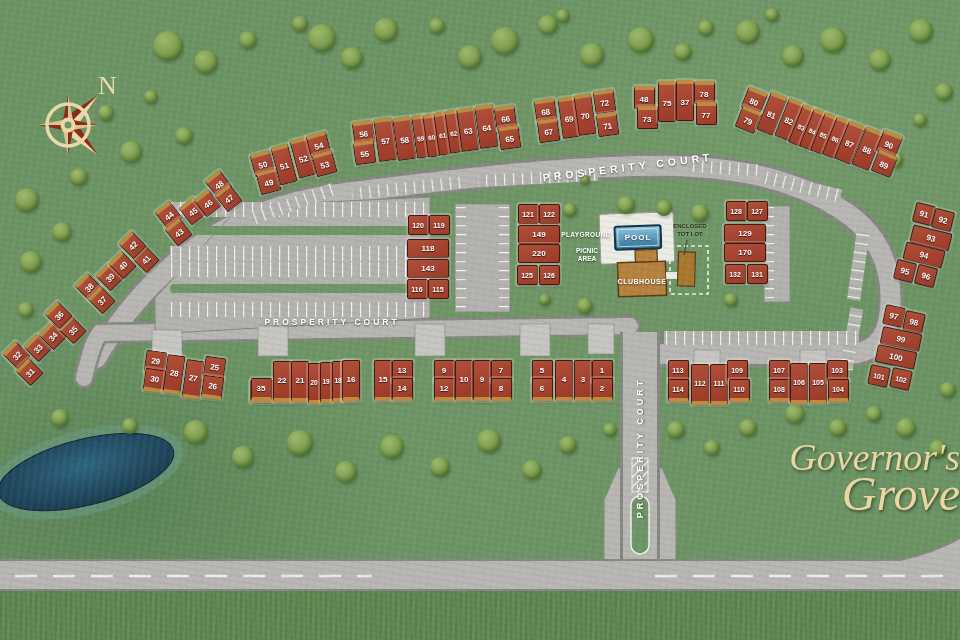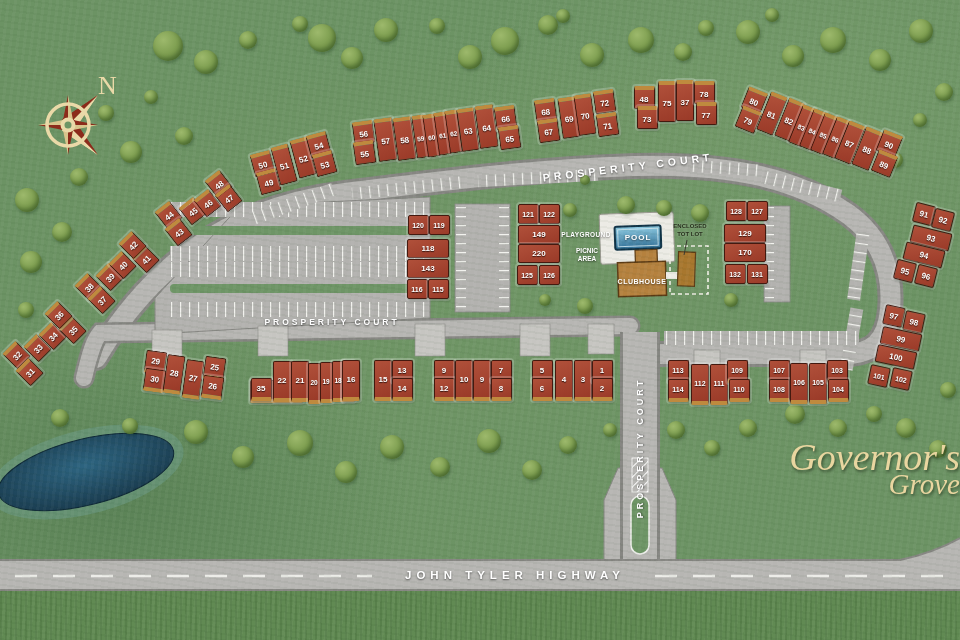--- a/index.html
+++ b/index.html
@@ -28,21 +28,21 @@
     box-shadow:0 0 0 2px rgba(255,255,255,.22), 1px 2px 2px rgba(0,20,0,.3);}
   .g-top{border-top:4px solid #bf8a3e;}
   .g-bottom{border-bottom:4px solid #bf8a3e;}
   .lbl{position:absolute;color:#fff;font-weight:bold;white-space:nowrap;
     text-shadow:0 1px 2px rgba(0,0,0,.55);transform:translate(-50%,-50%);text-align:center;}
   .lbl.dark{color:#26301c;text-shadow:0 0 2px rgba(255,255,255,.35);}
   #logo{position:absolute;left:740px;top:438px;width:220px;z-index:5;text-align:right;
     color:#e9d6a0;font-family:"Liberation Serif",serif;
     text-shadow:1px 2px 3px rgba(15,25,10,.55);}
   #logo .l1{font-style:italic;font-size:38px;line-height:1;}
-  #logo .l2{font-style:italic;font-size:29px;line-height:1;margin-top:-6px;}
+  #logo .l2{font-style:italic;font-size:48px;line-height:1;margin-top:-6px;}
   #logo .l3{font-size:12px;letter-spacing:4px;margin-top:6px;}
   .nletter{font-family:"Liberation Serif",serif;font-size:26px;fill:#ead9a8;}
 </style>
 </head>
 <body>
 
 <div class="map">
 
   <svg class="ground" width="960" height="640" viewBox="0 0 960 640">
     <defs>
@@ -346,21 +346,20 @@
       <div class="unit" style="left: 724px; top: 223.5px; width: 40px; height: 17px; transform: rotate(0deg);">129</div>
       <div class="unit" style="left: 724px; top: 242.5px; width: 40px; height: 17px; transform: rotate(0deg);">170</div>
       <div class="unit" style="left: 724.5px; top: 264px; width: 19px; height: 18px; transform: rotate(0deg); font-size: 7px;">132</div>
       <div class="unit" style="left: 746.5px; top: 264px; width: 19px; height: 18px; transform: rotate(0deg); font-size: 7px;">131</div>
     </div>
 
   <div class="layer" id="lbls">
     <div class="lbl" style="left:628px;top:167px;font-size:10.5px;letter-spacing:4px;transform:translate(-50%,-50%) rotate(-7deg);">PROSPERITY COURT</div>
     <div class="lbl" style="left:332px;top:322px;font-size:8.5px;letter-spacing:3px;">PROSPERITY COURT</div>
     <div class="lbl" style="left:640px;top:448px;font-size:9px;letter-spacing:3px;transform:translate(-50%,-50%) rotate(-90deg);">PROSPERITY COURT</div>
-    <div class="lbl" style="left:515px;top:575px;font-size:11.5px;letter-spacing:5px;">JOHN TYLER HIGHWAY</div>
 
     <div class="lbl" style="left:586px;top:234px;font-size:6.5px;letter-spacing:.4px;">PLAYGROUND</div>
     <div class="lbl" style="left:587px;top:255px;font-size:6.5px;line-height:1.25;">
       <div>PICNIC</div>
       <div>AREA</div>
     </div>
     <div class="lbl" style="left:638px;top:237px;font-size:8px;letter-spacing:1px;">POOL</div>
     <div class="lbl" style="left:642px;top:281px;font-size:7px;letter-spacing:.5px;">CLUBHOUSE</div>
     <div class="lbl dark" style="left:690px;top:230px;font-size:6px;line-height:1.25;">
       <div>ENCLOSED</div>

